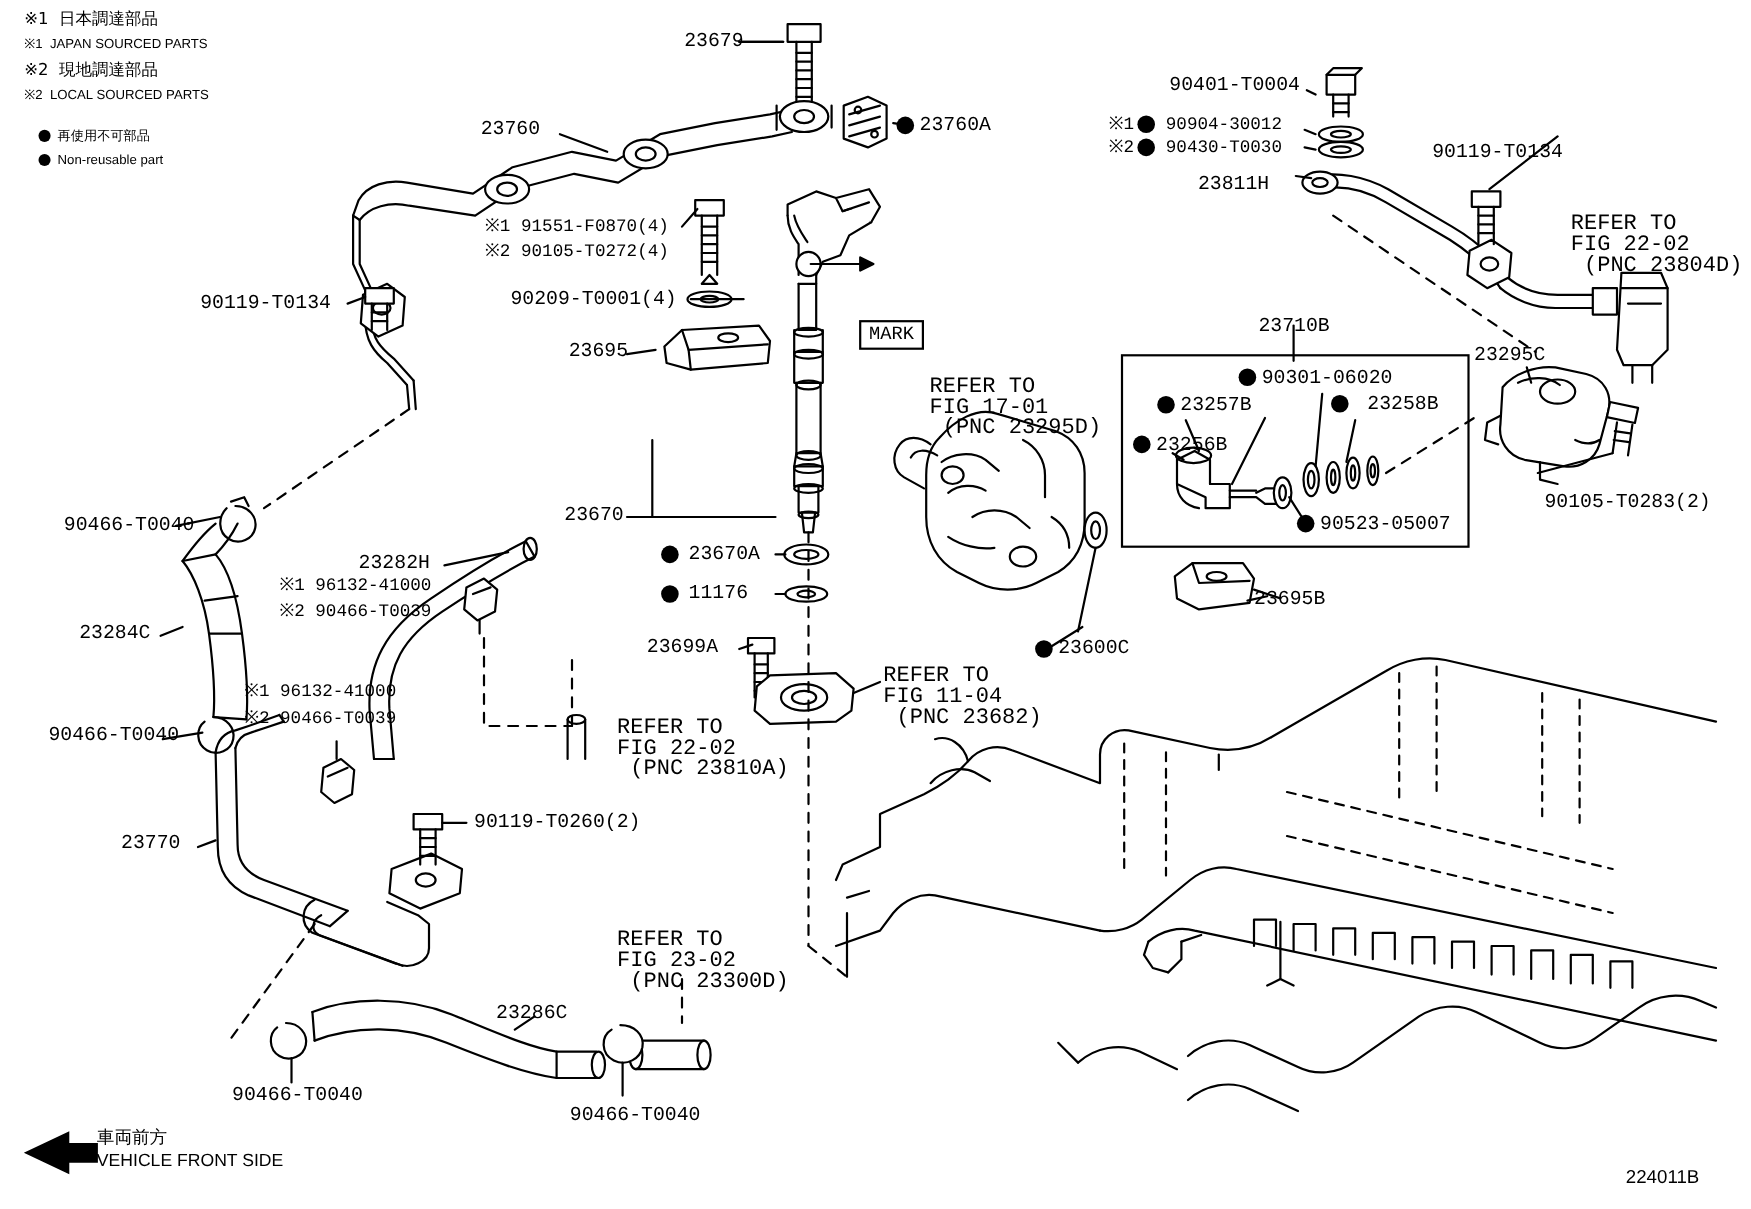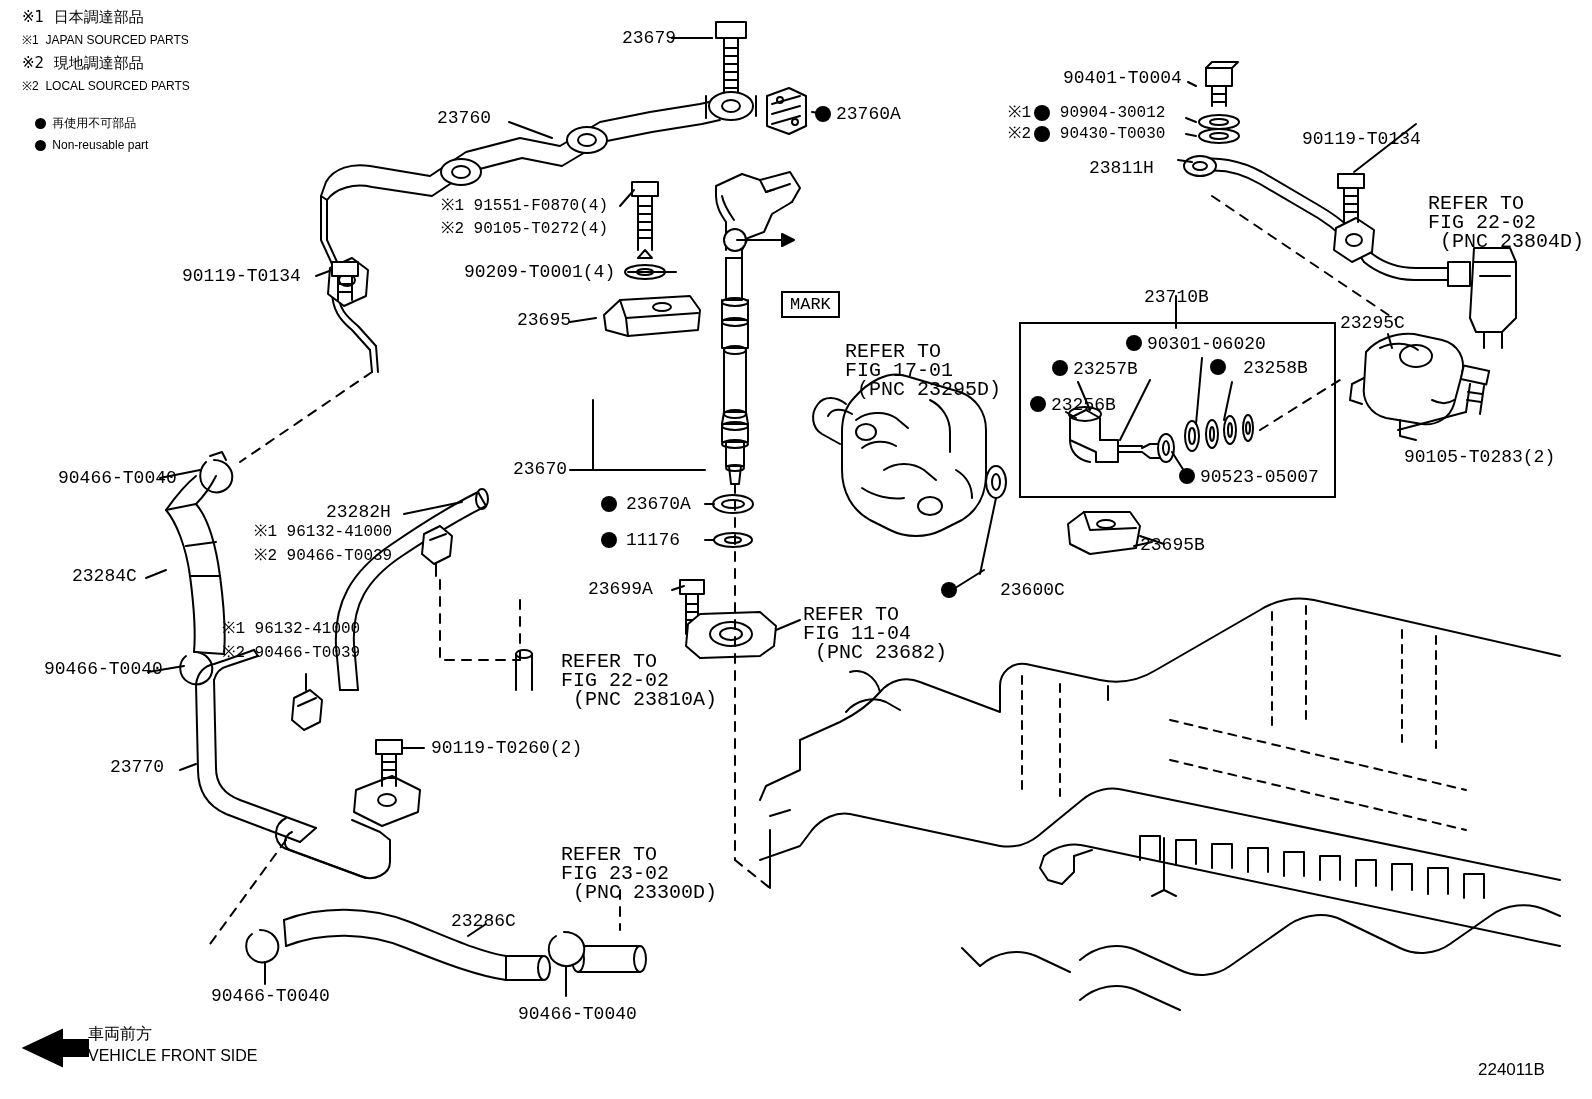--- a/index.html
+++ b/index.html
@@ -439,21 +439,21 @@
   <div class="code" style="left:110px;top:757px;">23770</div>
   <div class="code" style="left:431px;top:738px;">90119-T0260(2)</div>
   <div class="code" style="left:451px;top:911px;">23286C</div>
   <div class="code" style="left:211px;top:986px;">90466-T0040</div>
   <div class="code" style="left:518px;top:1004px;">90466-T0040</div>
 
   <div class="code" style="left:513px;top:459px;">23670</div>
   <div class="code" style="left:626px;top:494px;">23670A</div>
   <div class="code" style="left:626px;top:530px;">11176</div>
   <div class="code" style="left:588px;top:579px;text-align:center;">23699A</div>
-  <div class="code" style="left:962px;top:580px;margin-left:38px;">23600C</div>
+  <div class="code" style="left:962px;top:580px;">23600C</div>
   <div class="code" style="left:1140px;top:535px;">23695B</div>
 
   <div class="code" style="left:1063px;top:68px;">90401-T0004</div>
   <div class="codes" style="left:1008px;top:103px;">※1 ● 90904-30012</div>
   <div class="codes" style="left:1008px;top:124px;">※2 ● 90430-T0030</div>
   <div class="code" style="left:1089px;top:158px;">23811H</div>
   <div class="code" style="left:1302px;top:129px;">90119-T0134</div>
   <div class="code" style="left:1144px;top:287px;">23710B</div>
   <div class="code" style="left:1147px;top:334px;">90301-06020</div>
   <div class="code" style="left:1073px;top:359px;">23257B</div>

